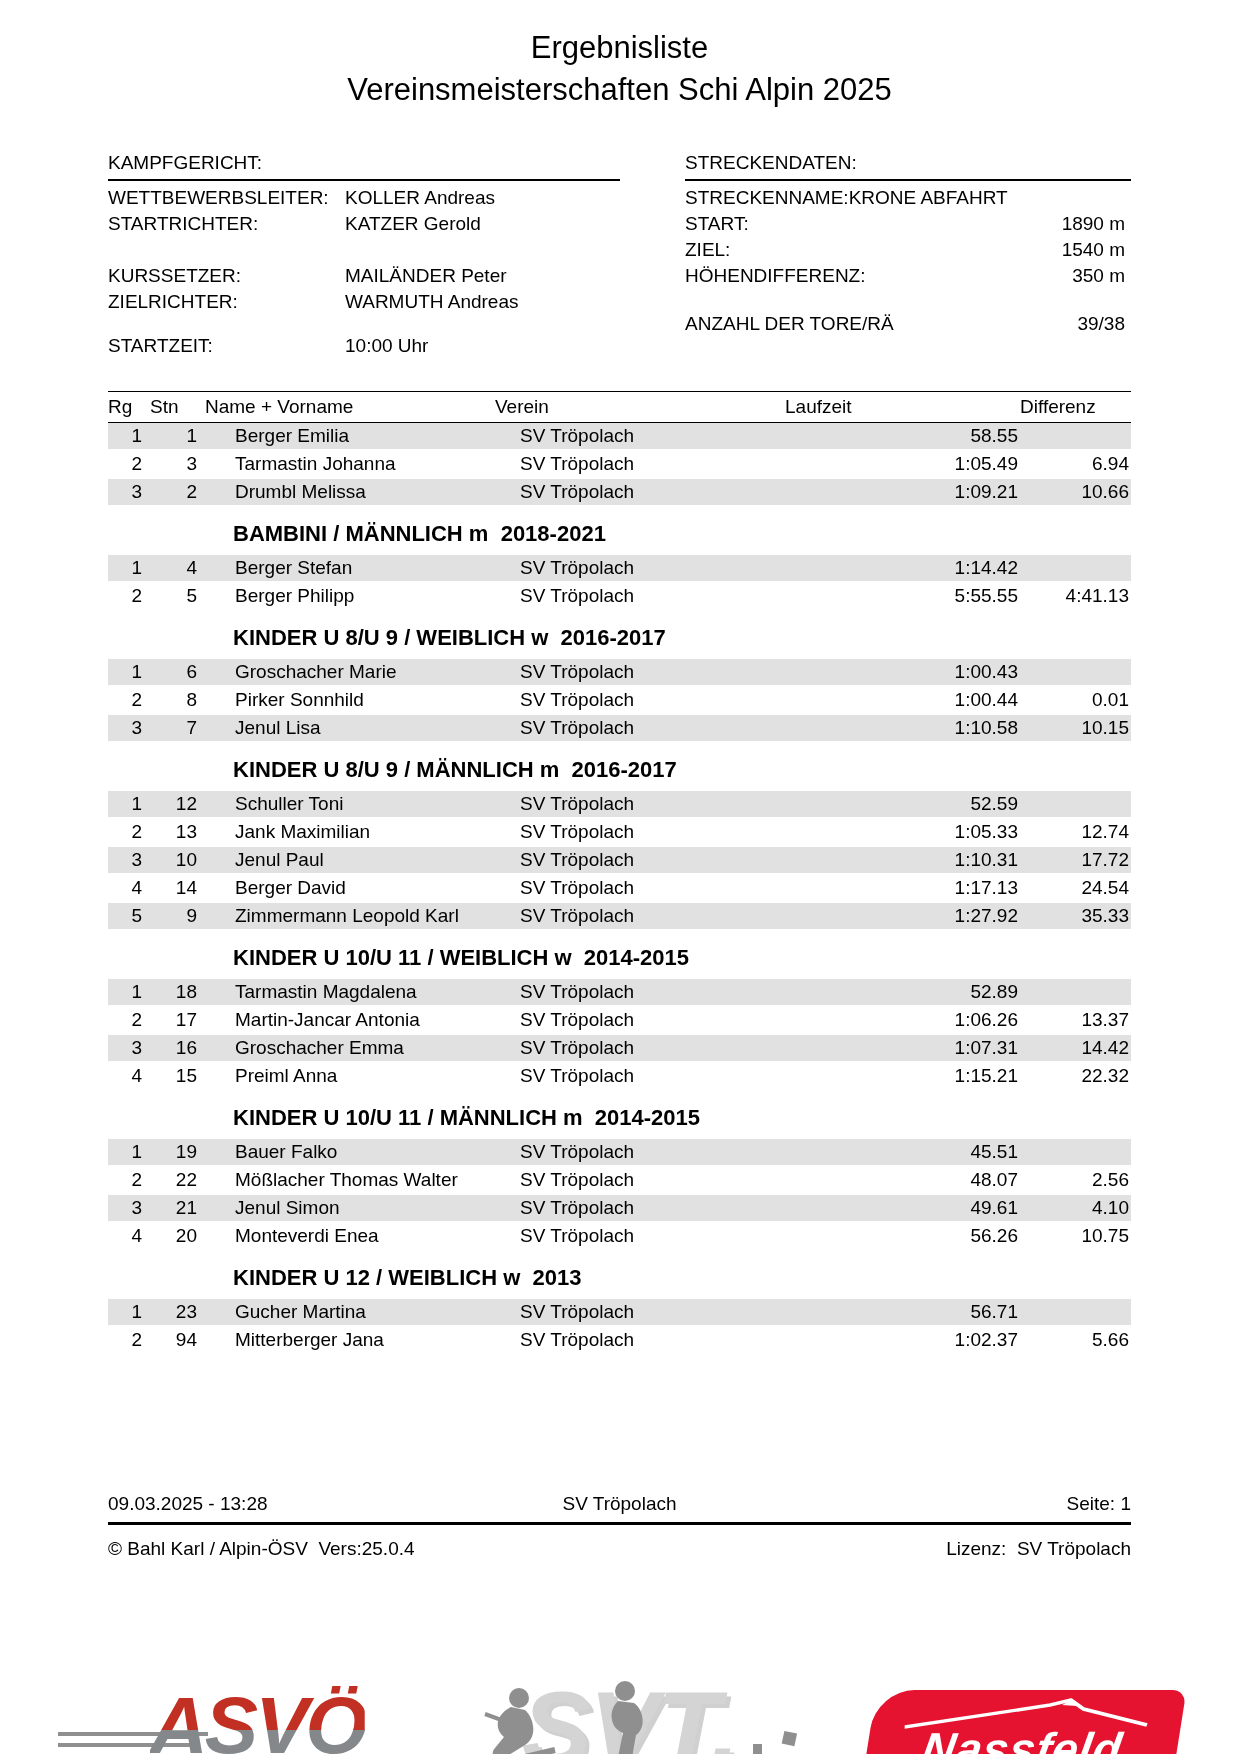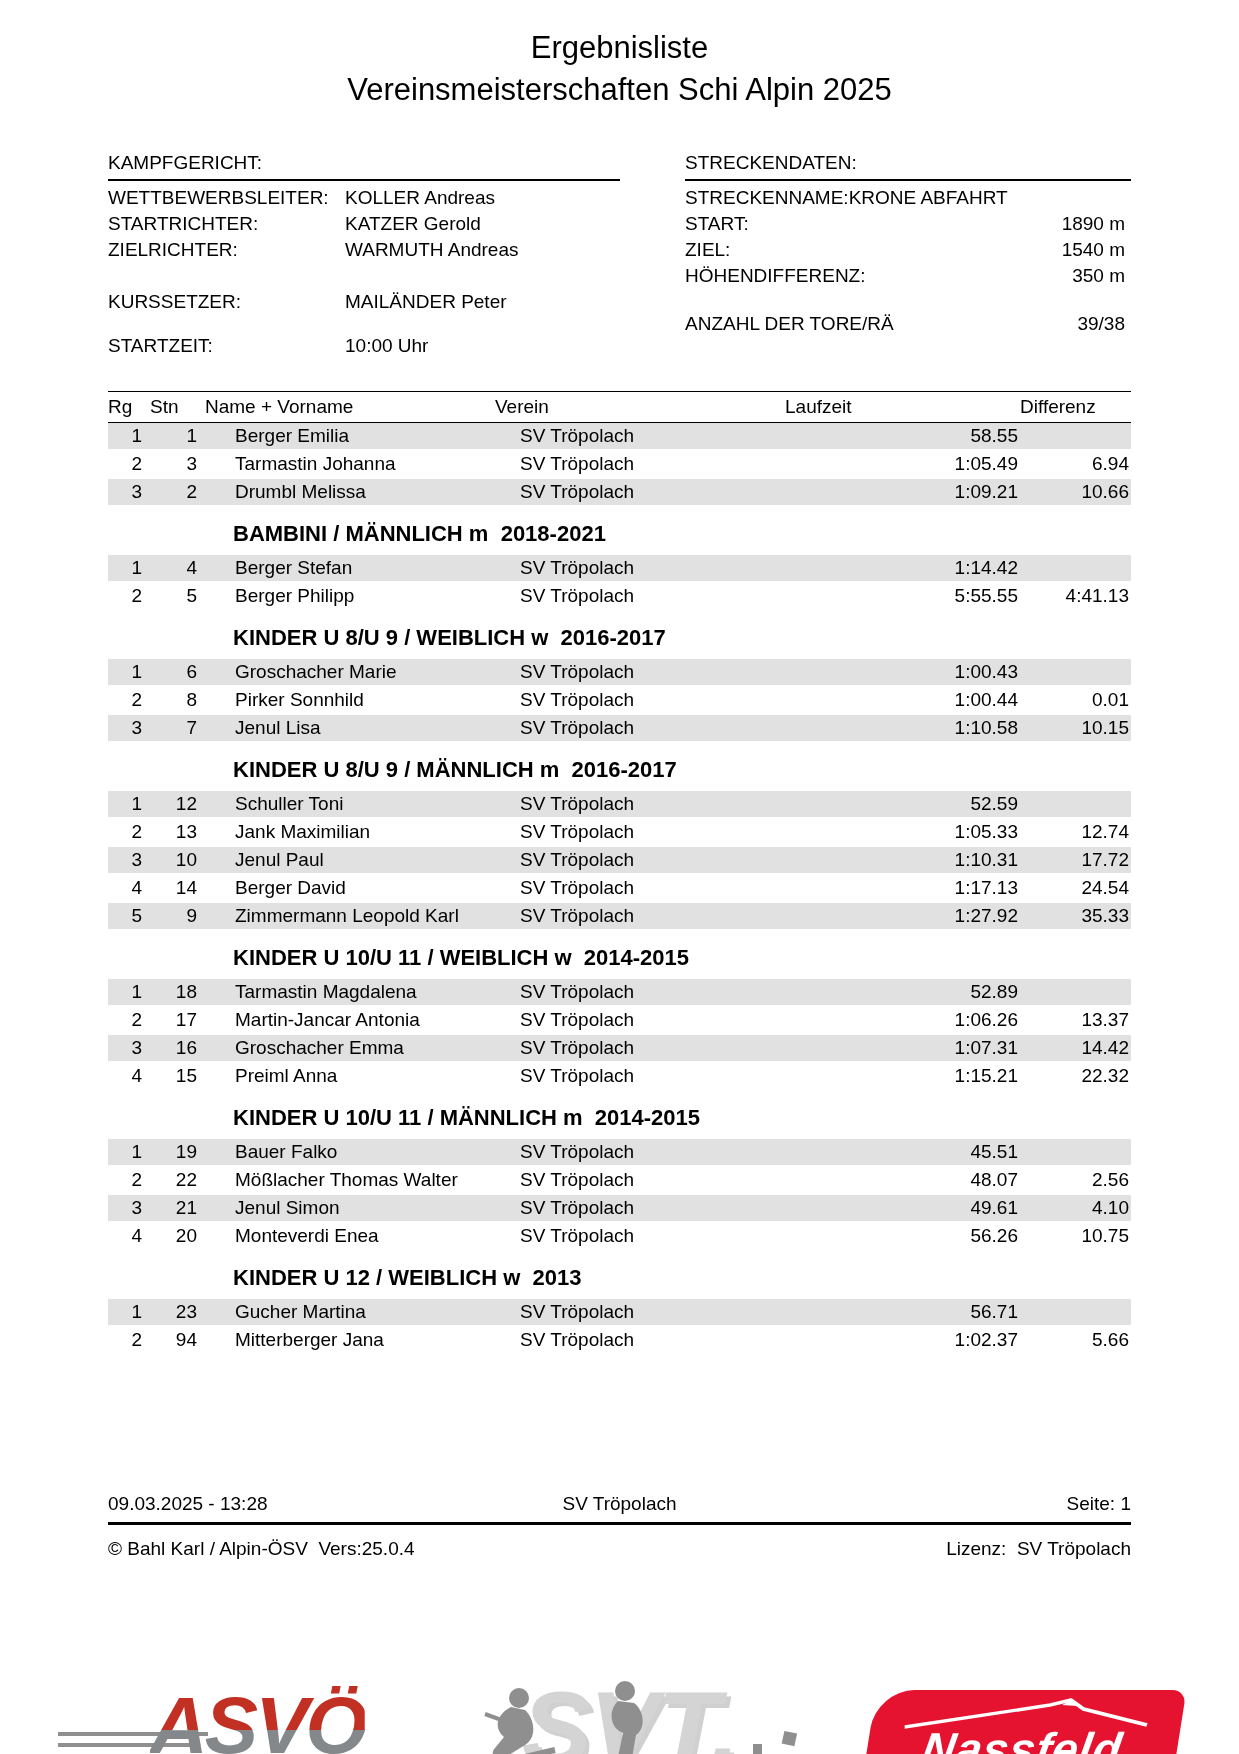--- a/index.html
+++ b/index.html
@@ -98,27 +98,27 @@
       <div class="info-col-left">
         <div class="col-heading">KAMPFGERICHT:</div>
         <div class="inforow firstrow">
           <span class="lbl">WETTBEWERBSLEITER:</span>
           <span>KOLLER Andreas</span>
         </div>
         <div class="inforow">
           <span class="lbl">STARTRICHTER:</span>
           <span>KATZER Gerold</span>
         </div>
+        <div class="inforow gap-lg">
+          <span class="lbl">KURSSETZER:</span>
+          <span>MAILÄNDER Peter</span>
+        </div>
         <div class="inforow">
           <span class="lbl">ZIELRICHTER:</span>
           <span>WARMUTH Andreas</span>
-        </div>
-        <div class="inforow gap-lg">
-          <span class="lbl">KURSSETZER:</span>
-          <span>MAILÄNDER Peter</span>
         </div>
         <div class="inforow gap-md">
           <span class="lbl">STARTZEIT:</span>
           <span>10:00 Uhr</span>
         </div>
       </div>
 
       <div class="info-col-right">
         <div class="col-heading">STRECKENDATEN:</div>
         <div class="inforow firstrow">

